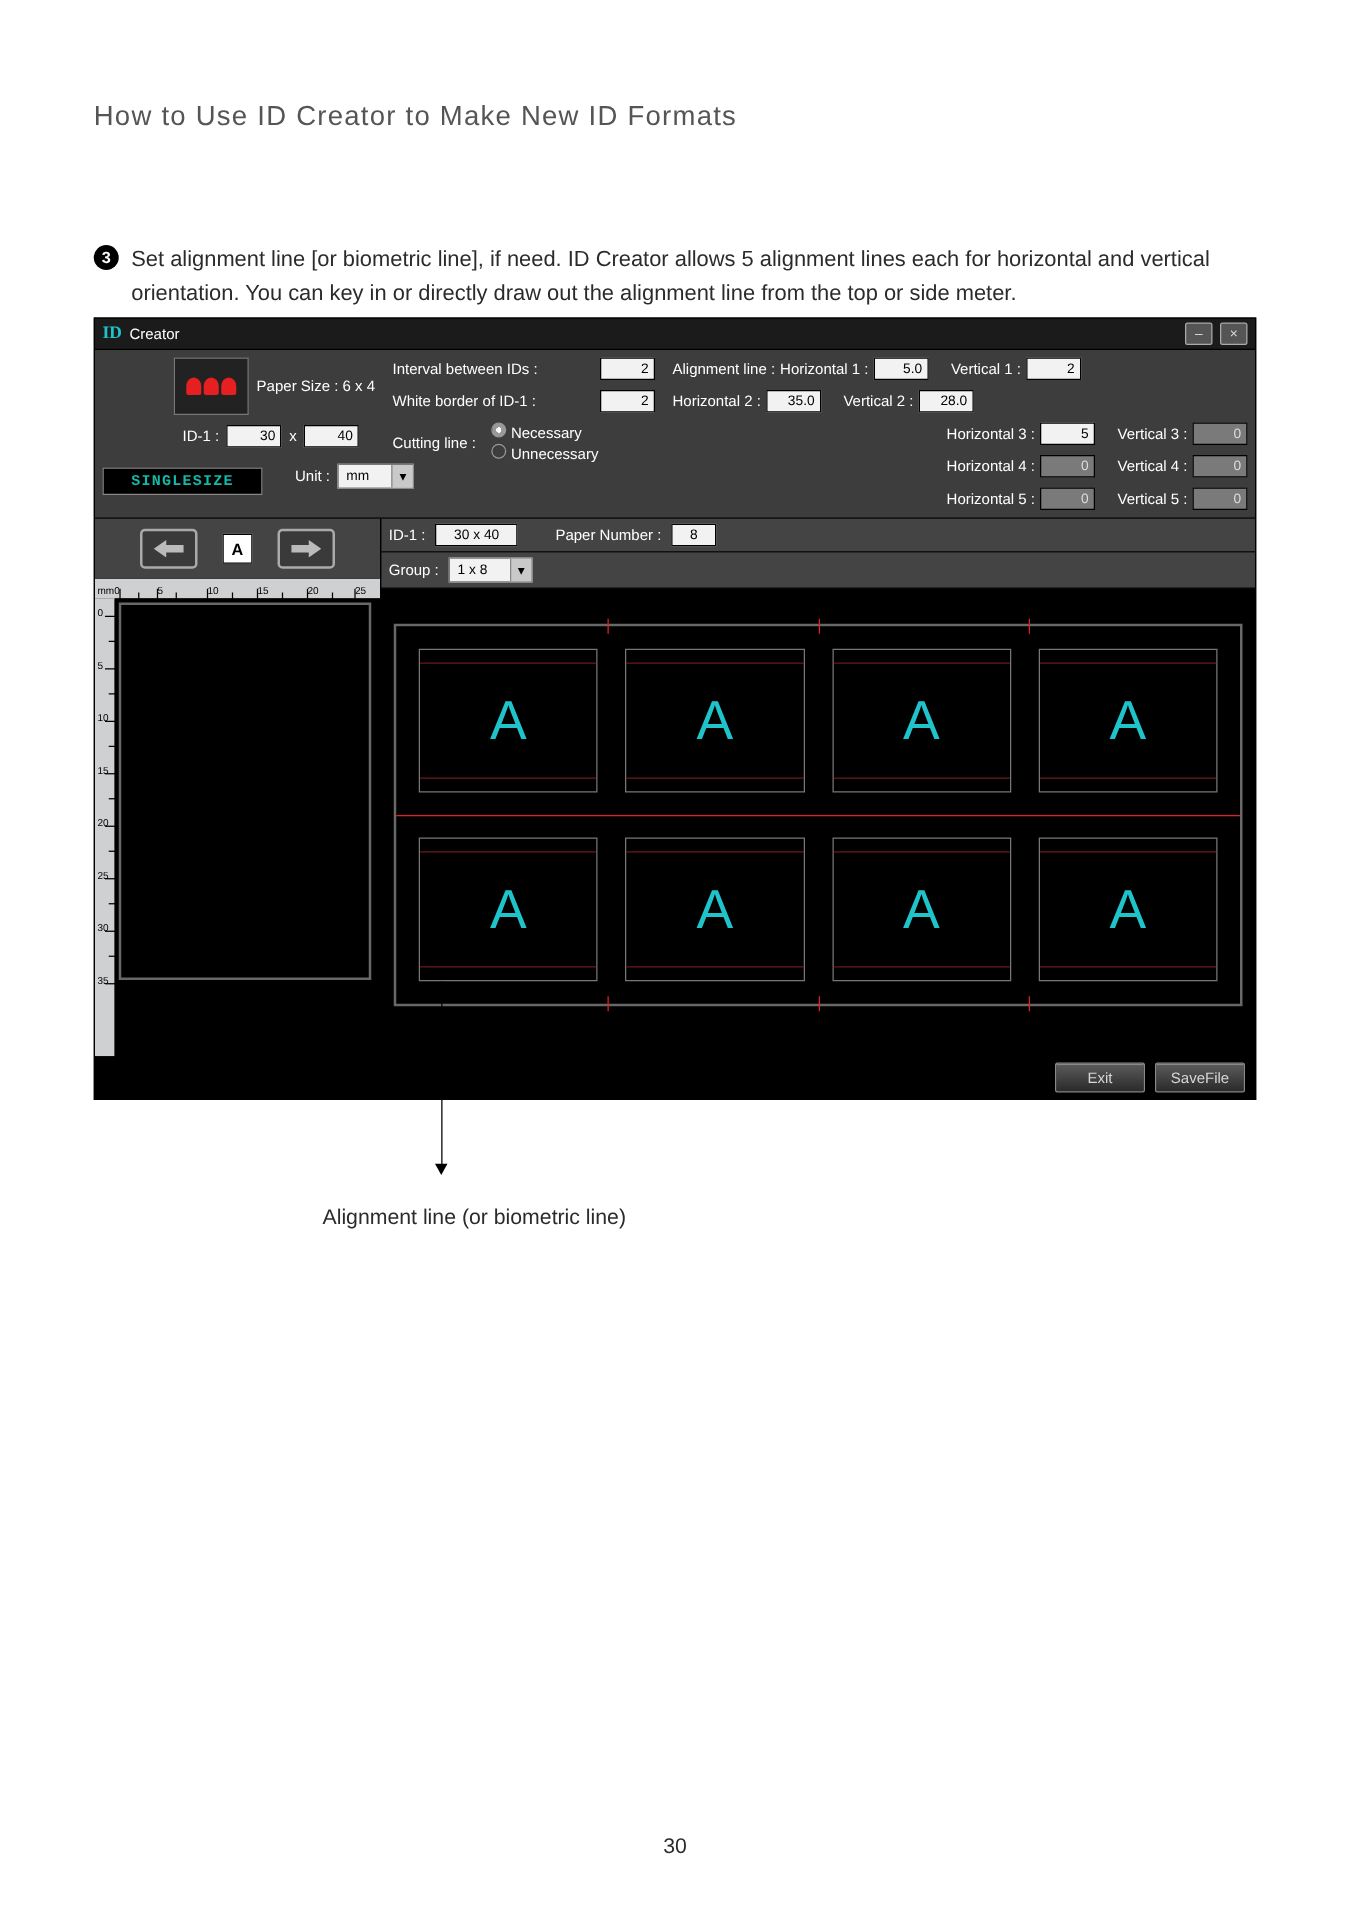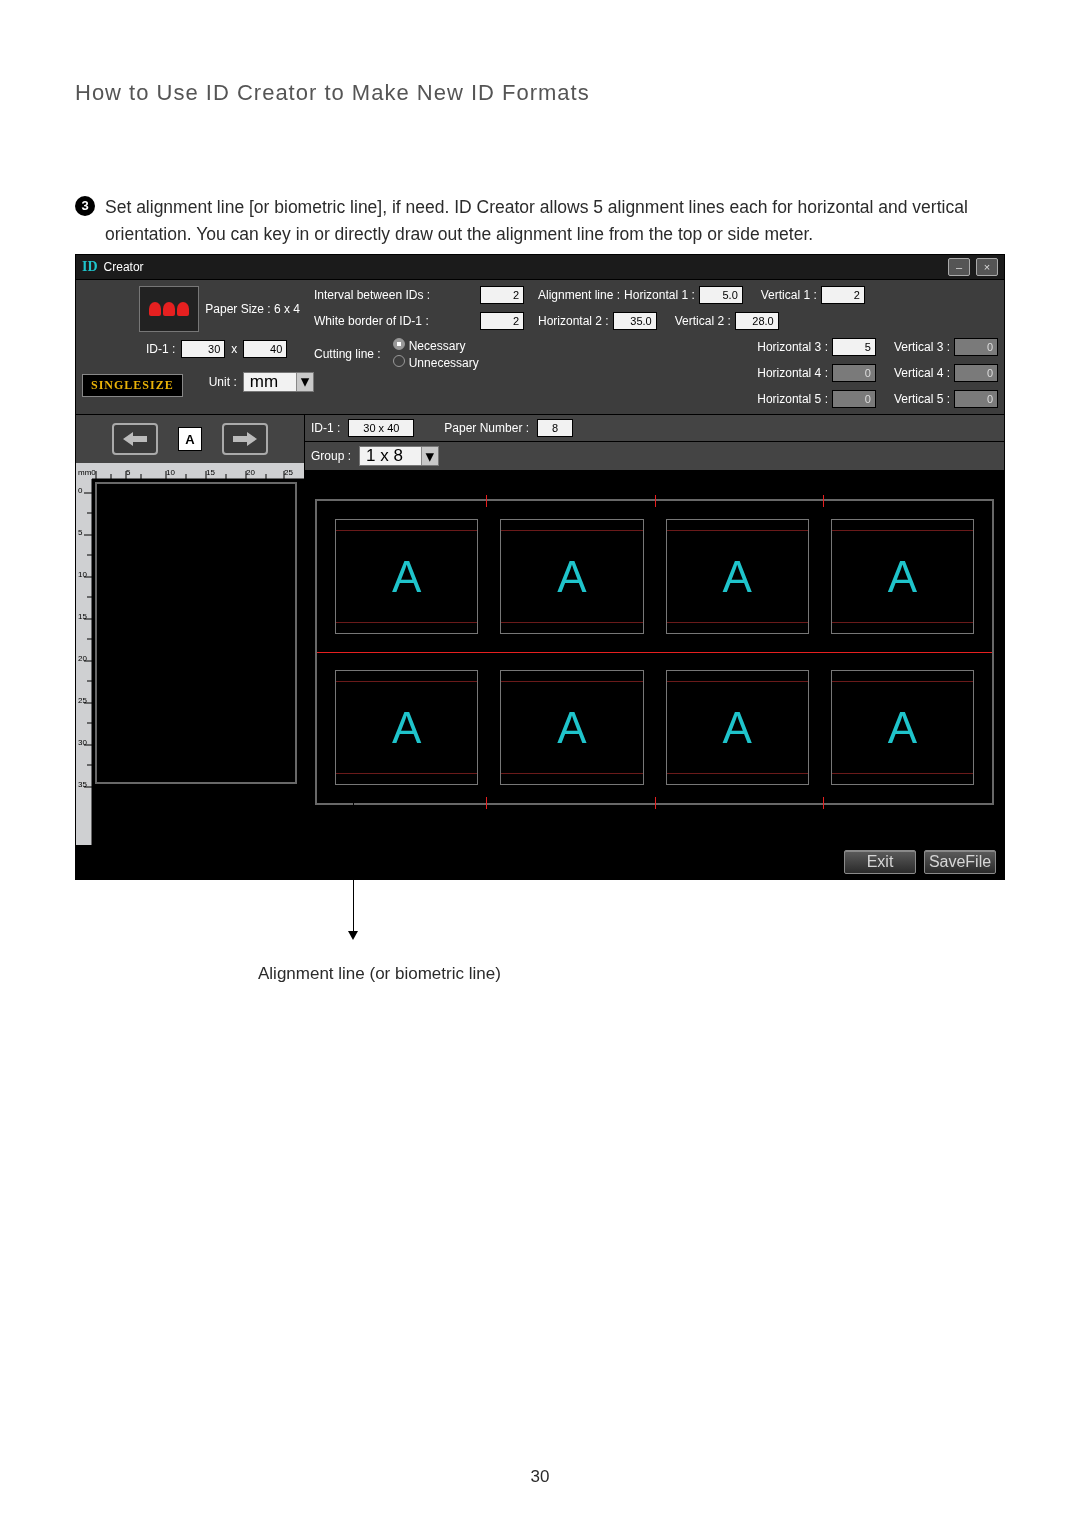--- a/index.html
+++ b/index.html
@@ -17,26 +17,26 @@
 .titlebar{display:flex;align-items:center;background:var(--app-dark);color:#fff;font-size:12px;height:24px;padding:0 6px;gap:6px;border-bottom:1px solid #000}
 .logo{font-weight:700;font-family:'Times New Roman',serif;font-size:14px;display:flex;align-items:center}
 .logo .id{color:var(--cyan)}
 .tbtn{width:20px;height:16px;border:1px solid #aaa;background:#555;border-radius:2px;color:#ddd;font-size:11px;display:flex;align-items:center;justify-content:center}
 .toolbar{background:var(--app-tool);color:var(--app-text);font-size:12px;display:flex;gap:14px;padding:6px 6px;border-bottom:1px solid #000}
 .block{display:flex;flex-direction:column;gap:8px}
 .row{display:flex;align-items:center;gap:6px}
 .lab{white-space:nowrap}
 .field{background:var(--field-bg);color:#000;min-width:34px;height:16px;font-size:11px;display:flex;align-items:center;justify-content:flex-end;padding:0 4px;border:1px solid #000}
 .field.dis{background:var(--field-dis);color:#ddd}
-.select{background:var(--field-bg);color:#000;height:18px;font-size:17px;display:flex;align-items:center;border:1px solid #777}
+.select{background:var(--field-bg);color:#000;height:18px;font-size:11px;display:flex;align-items:center;border:1px solid #777}
 .select .val{padding:0 18px 0 6px}
 .select .car{width:16px;height:100%;background:#c9c9c9;display:flex;align-items:center;justify-content:center;border-left:1px solid #888}
 .radio{width:10px;height:10px;border-radius:50%;border:1px solid #999;display:inline-block;margin-right:4px}
 .radio.on{background:radial-gradient(circle at 50% 50%,#fff 0 30%,#999 31% 100%)}
-.single-size{background:#000;border:1px solid #888;padding:3px 8px;font-family:Liberation Serif, serif;font-weight:700;font-size:12px;letter-spacing:1px;color:#eab308;margin-top:8px}
+.single-size{background:#000;border:1px solid #888;padding:3px 22px;font-family:Liberation Mono, monospace;font-weight:700;font-size:12px;letter-spacing:1px;color:#14b8a6;margin-top:8px}
 .thumb{width:58px;height:44px;border:1px solid #777;background:#222;display:flex;align-items:center;justify-content:center}
 .thumb .ppl{display:flex;gap:2px}
 .thumb .ppl span{width:12px;height:14px;border-radius:50% 50% 2px 2px;background:var(--red)}
 .workarea{display:flex;background:#000;height:430px}
 
 .left-pane{width:228px;border-right:1px solid #000;position:relative}
 .left-head{background:var(--app-tool2);display:flex;align-items:center;justify-content:center;gap:20px;height:48px;border-bottom:1px solid #000}
 .arrow-btn{width:42px;height:28px;border:2px solid #aaa;border-radius:4px;background:#3a3a3a;display:flex;align-items:center;justify-content:center}
 .a-sq{width:22px;height:22px;background:#fff;color:#000;display:flex;align-items:center;justify-content:center;font-weight:700;font-size:13px;border:1px solid #000}
 .ruler-cv{position:absolute;top:48px;left:0;right:0;bottom:0}
@@ -46,21 +46,21 @@
 .paper-stage{flex:1;position:relative;background:#000}
 .sheet{position:absolute;left:10px;right:10px;top:28px;bottom:40px;border:2px solid #686868}
 .grid{position:absolute;inset:18px;display:grid;grid-template-columns:repeat(4,1fr);grid-template-rows:repeat(2,1fr);column-gap:22px;row-gap:36px}
 .cell{border:1px solid #777;display:flex;align-items:center;justify-content:center;position:relative}
 .cell::before{content:"";position:absolute;left:0;right:0;top:10px;border-top:1px solid var(--red-dim)}
 .cell::after{content:"";position:absolute;left:0;right:0;bottom:10px;border-top:1px solid var(--red-dim)}
 .cell .A{font-size:44px;color:var(--cyan);font-family:Arial,sans-serif}
 .cut-h{position:absolute;left:0;right:0;border-top:1.5px solid var(--red)}
 .cut-v{position:absolute;top:0;bottom:0;border-left:1.5px solid var(--red)}
 .footer{background:#000;height:34px;display:flex;align-items:center;justify-content:flex-end;gap:8px;padding:0 8px}
-.btn3d{min-width:70px;height:22px;font-size:16px;border:1px solid #8a8a8a;background:linear-gradient(#5c5c5c,#2a2a2a);color:#d6d6d6;display:flex;align-items:center;justify-content:center;border-radius:2px;box-shadow:inset 0 1px 0 #888}
+.btn3d{min-width:70px;height:22px;font-size:12px;border:1px solid #8a8a8a;background:linear-gradient(#5c5c5c,#2a2a2a);color:#d6d6d6;display:flex;align-items:center;justify-content:center;border-radius:2px;box-shadow:inset 0 1px 0 #888}
 
 .callout{position:absolute;left:233px;top:785px;width:125px;height:150px}
 .callout .vline{position:absolute;left:120px;top:0;width:0;height:150px;border-left:1px solid #000}
 .callout .arrowhead{position:absolute;left:115px;top:146px;width:0;height:0;border-left:5px solid transparent;border-right:5px solid transparent;border-top:9px solid #000}
 .callout-label{position:absolute;left:258px;top:964px;font-size:17px}
 .page-number{position:absolute;left:0;right:0;bottom:40px;text-align:center;font-size:17px}
 </style>
 </head>
 <body>
 

